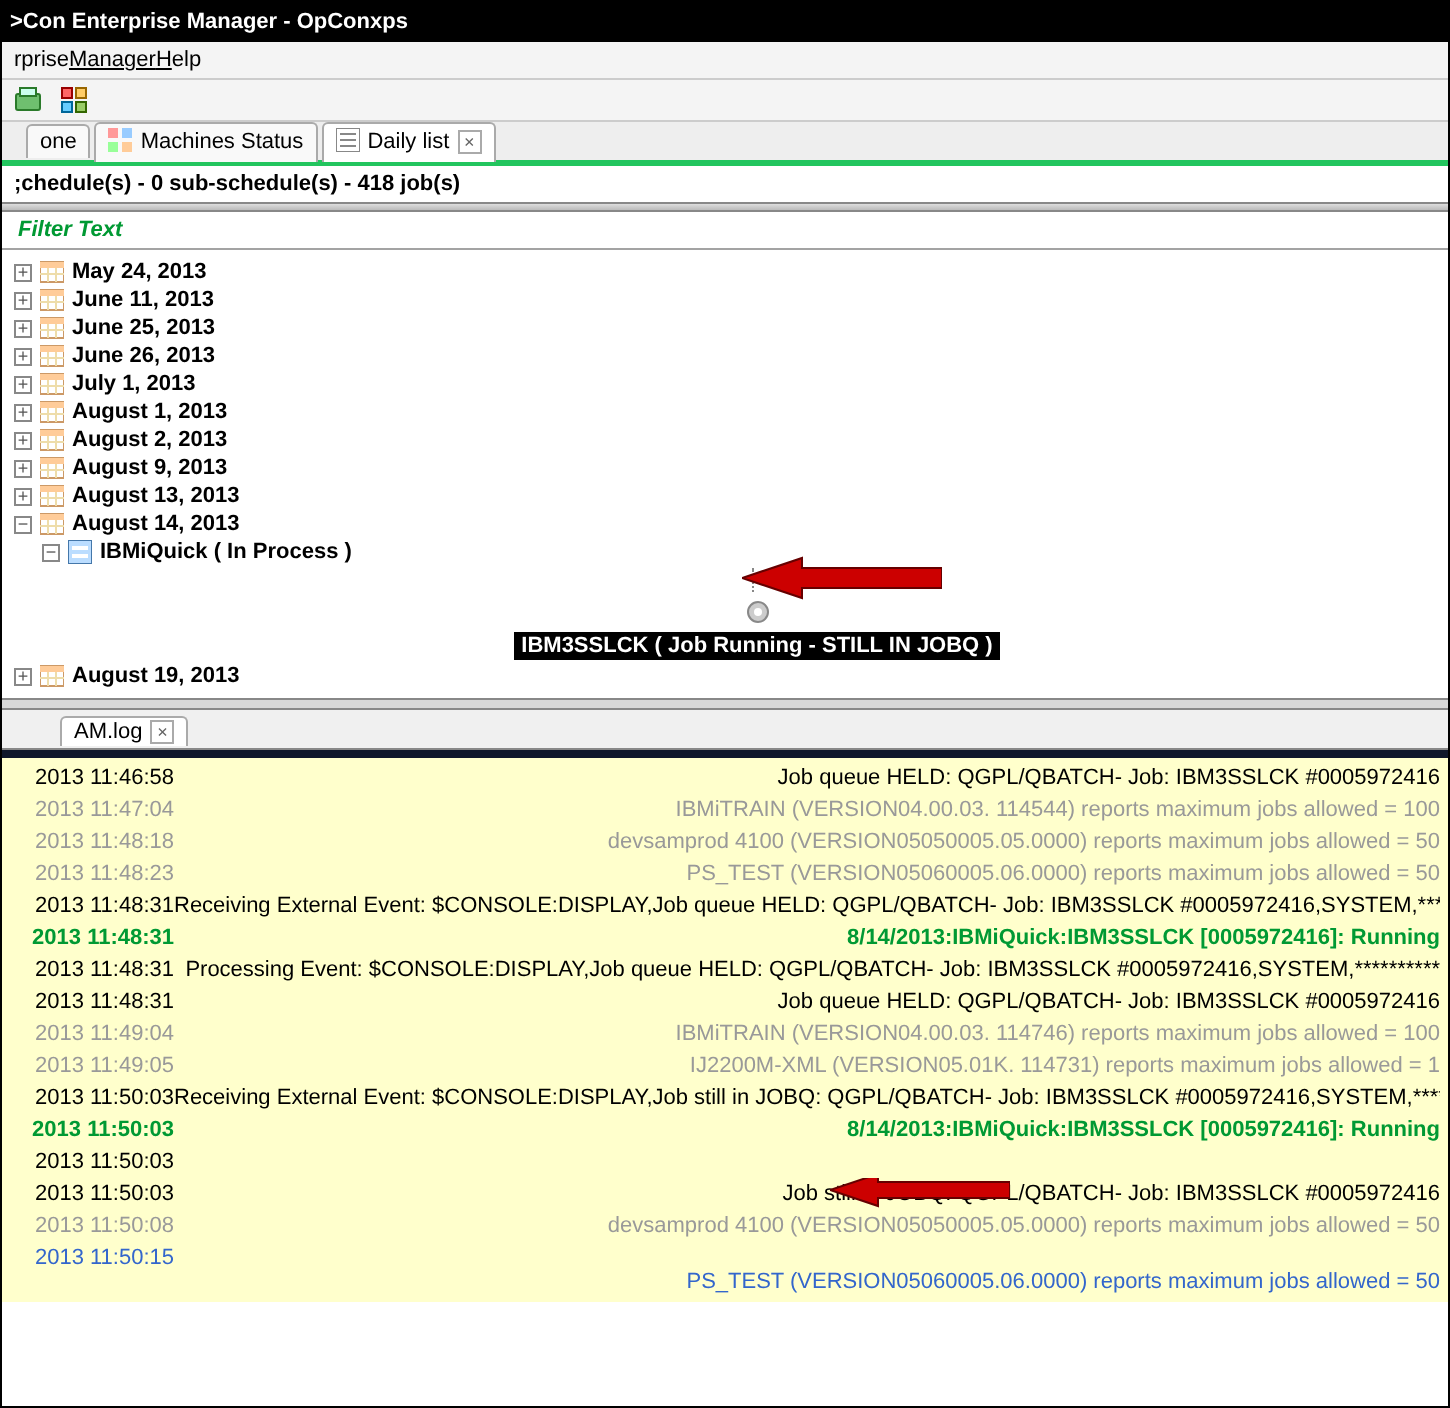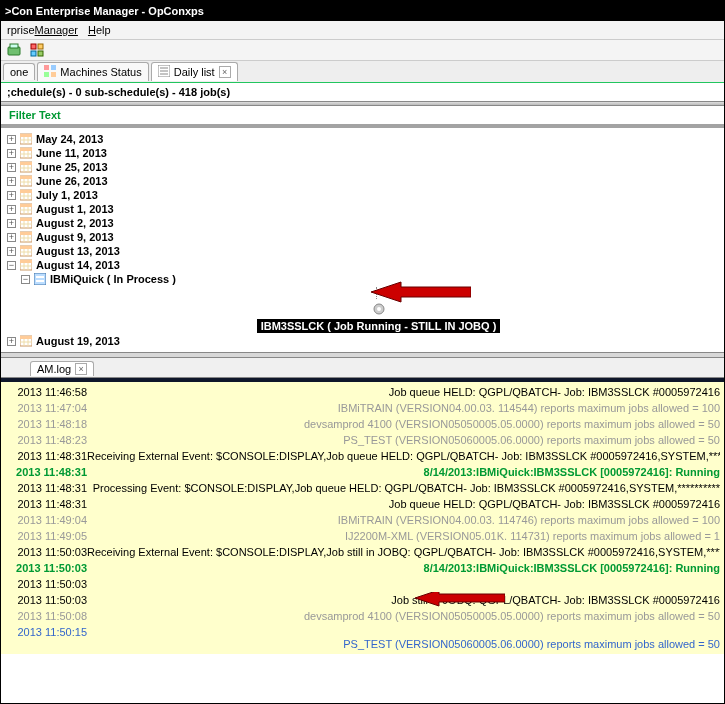--- a/index.html
+++ b/index.html
@@ -1,29 +1,29 @@
 <!DOCTYPE html>
 <html><head>
 <meta charset="utf-8">
 <style>
   * { margin: 0; padding: 0; box-sizing: border-box; font-family: Tahoma, Arial, sans-serif; font-size: 11px; }
   body { background: #fff; width: 725px; height: 704px; overflow: hidden; border: 1px solid #000; }
   .titlebar { background: #000; color: #fff; font-weight: bold; height: 20px; line-height: 20px; padding-left: 4px; }
-  .menubar { display: flex; gap: 10px; padding: 3px 6px; border-bottom: 1px solid #ccc; background: #f4f4f4; }
+  .menubar { display: flex; padding: 3px 6px; border-bottom: 1px solid #ccc; background: #f4f4f4; }
   .menubar span { cursor: default; }
   .menubar .mnemonic { text-decoration: underline; }
   .toolbar { padding: 3px 6px; border-bottom: 1px solid #ccc; background: #f4f4f4; }
   .toolbar-icon { display: inline-block; width: 14px; height: 14px; margin-right: 6px; vertical-align: middle; }
-  .tabstrip { display: flex; align-items: center; padding: 0 2px; border-bottom: 1px solid #22c55e; background: #eee; height: 22px; }
+  .tabstrip { display: flex; align-items: center; padding: 0 12px; border-bottom: 3px solid #22c55e; background: #eee; height: 22px; }
   .tab { display: flex; align-items: center; padding: 2px 6px; margin-right: 2px; background: #f9f9f9; border: 1px solid #aaa; border-bottom: none; border-radius: 3px 3px 0 0; cursor: default; gap: 4px; }
   .tab.active { background: #fff; font-weight: normal; }
   .tab-close { width: 12px; height: 12px; border: 1px solid #aaa; font-size: 9px; line-height: 10px; text-align: center; color: #666; cursor: default; }
   .summary { padding: 3px 6px; font-weight: bold; border-bottom: 1px solid #888; background: #fff; }
   .divider { height: 4px; background: linear-gradient(#ddd, #bbb); border-bottom: 1px solid #888; }
-  .filter { color: #009933; font-weight: bold; padding: 3px 8px; border-bottom: 4px solid #a3a3a3; }
+  .filter { color: #009933; font-weight: bold; font-style: italic; padding: 3px 8px; border-bottom: 1px solid #a3a3a3; }
   .tree { padding: 4px 2px; background: #fff; }
   .tree-row { display: flex; align-items: center; gap: 4px; padding: 1px 0 1px 4px; white-space: nowrap; position: relative; }
   .expander { width: 9px; height: 9px; border: 1px solid #888; font-size: 9px; line-height: 7px; text-align: center; color: #555; background: #fff; cursor: default; flex-shrink: 0; }
   .node-icon { width: 12px; height: 12px; flex-shrink: 0; }
   .tree-text { font-weight: bold; }
   .inproc { color: #000; font-weight: bold; }
   .child-row { margin-left: 28px; display: flex; align-items: center; gap: 4px; flex-direction: column; }
   .highlight-label { background: #000; color: #fff; padding: 1px 4px; font-weight: bold; }
   .arrow { position: absolute; left: 340px; top: -6px; }
   .splitter { height: 6px; background: #d8d8d8; border-top: 1px solid #888; border-bottom: 1px solid #888; }

